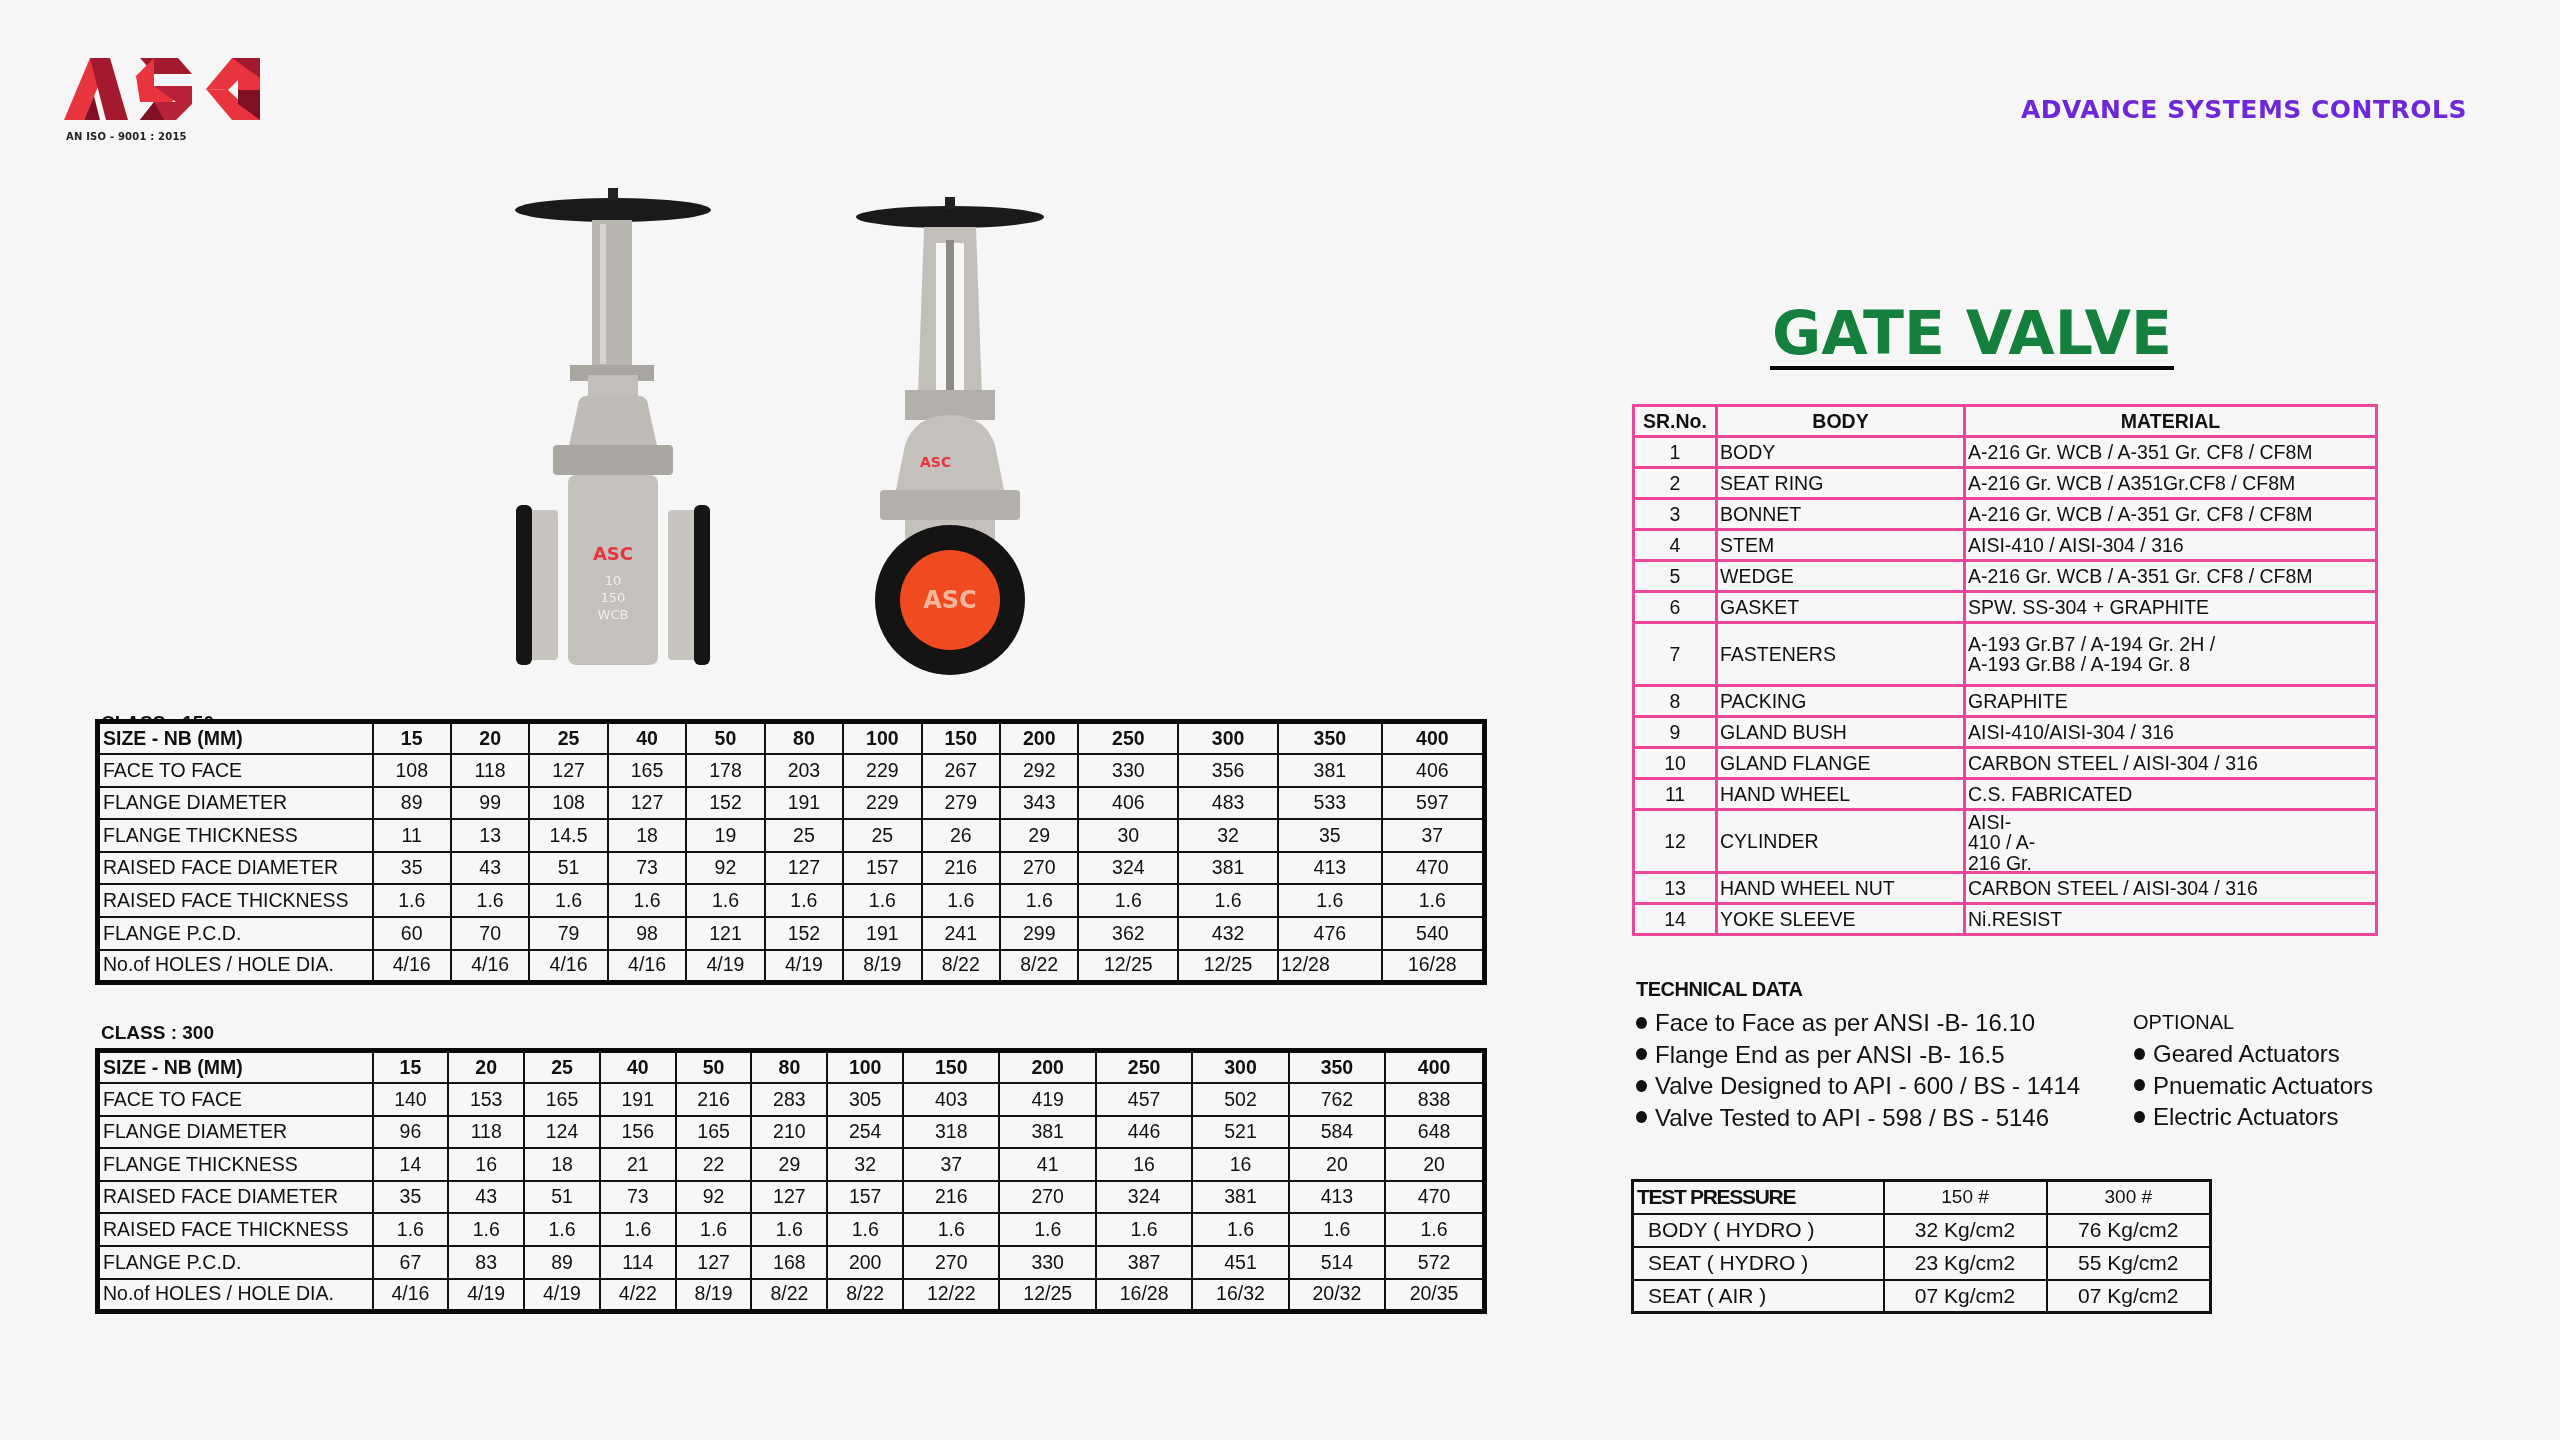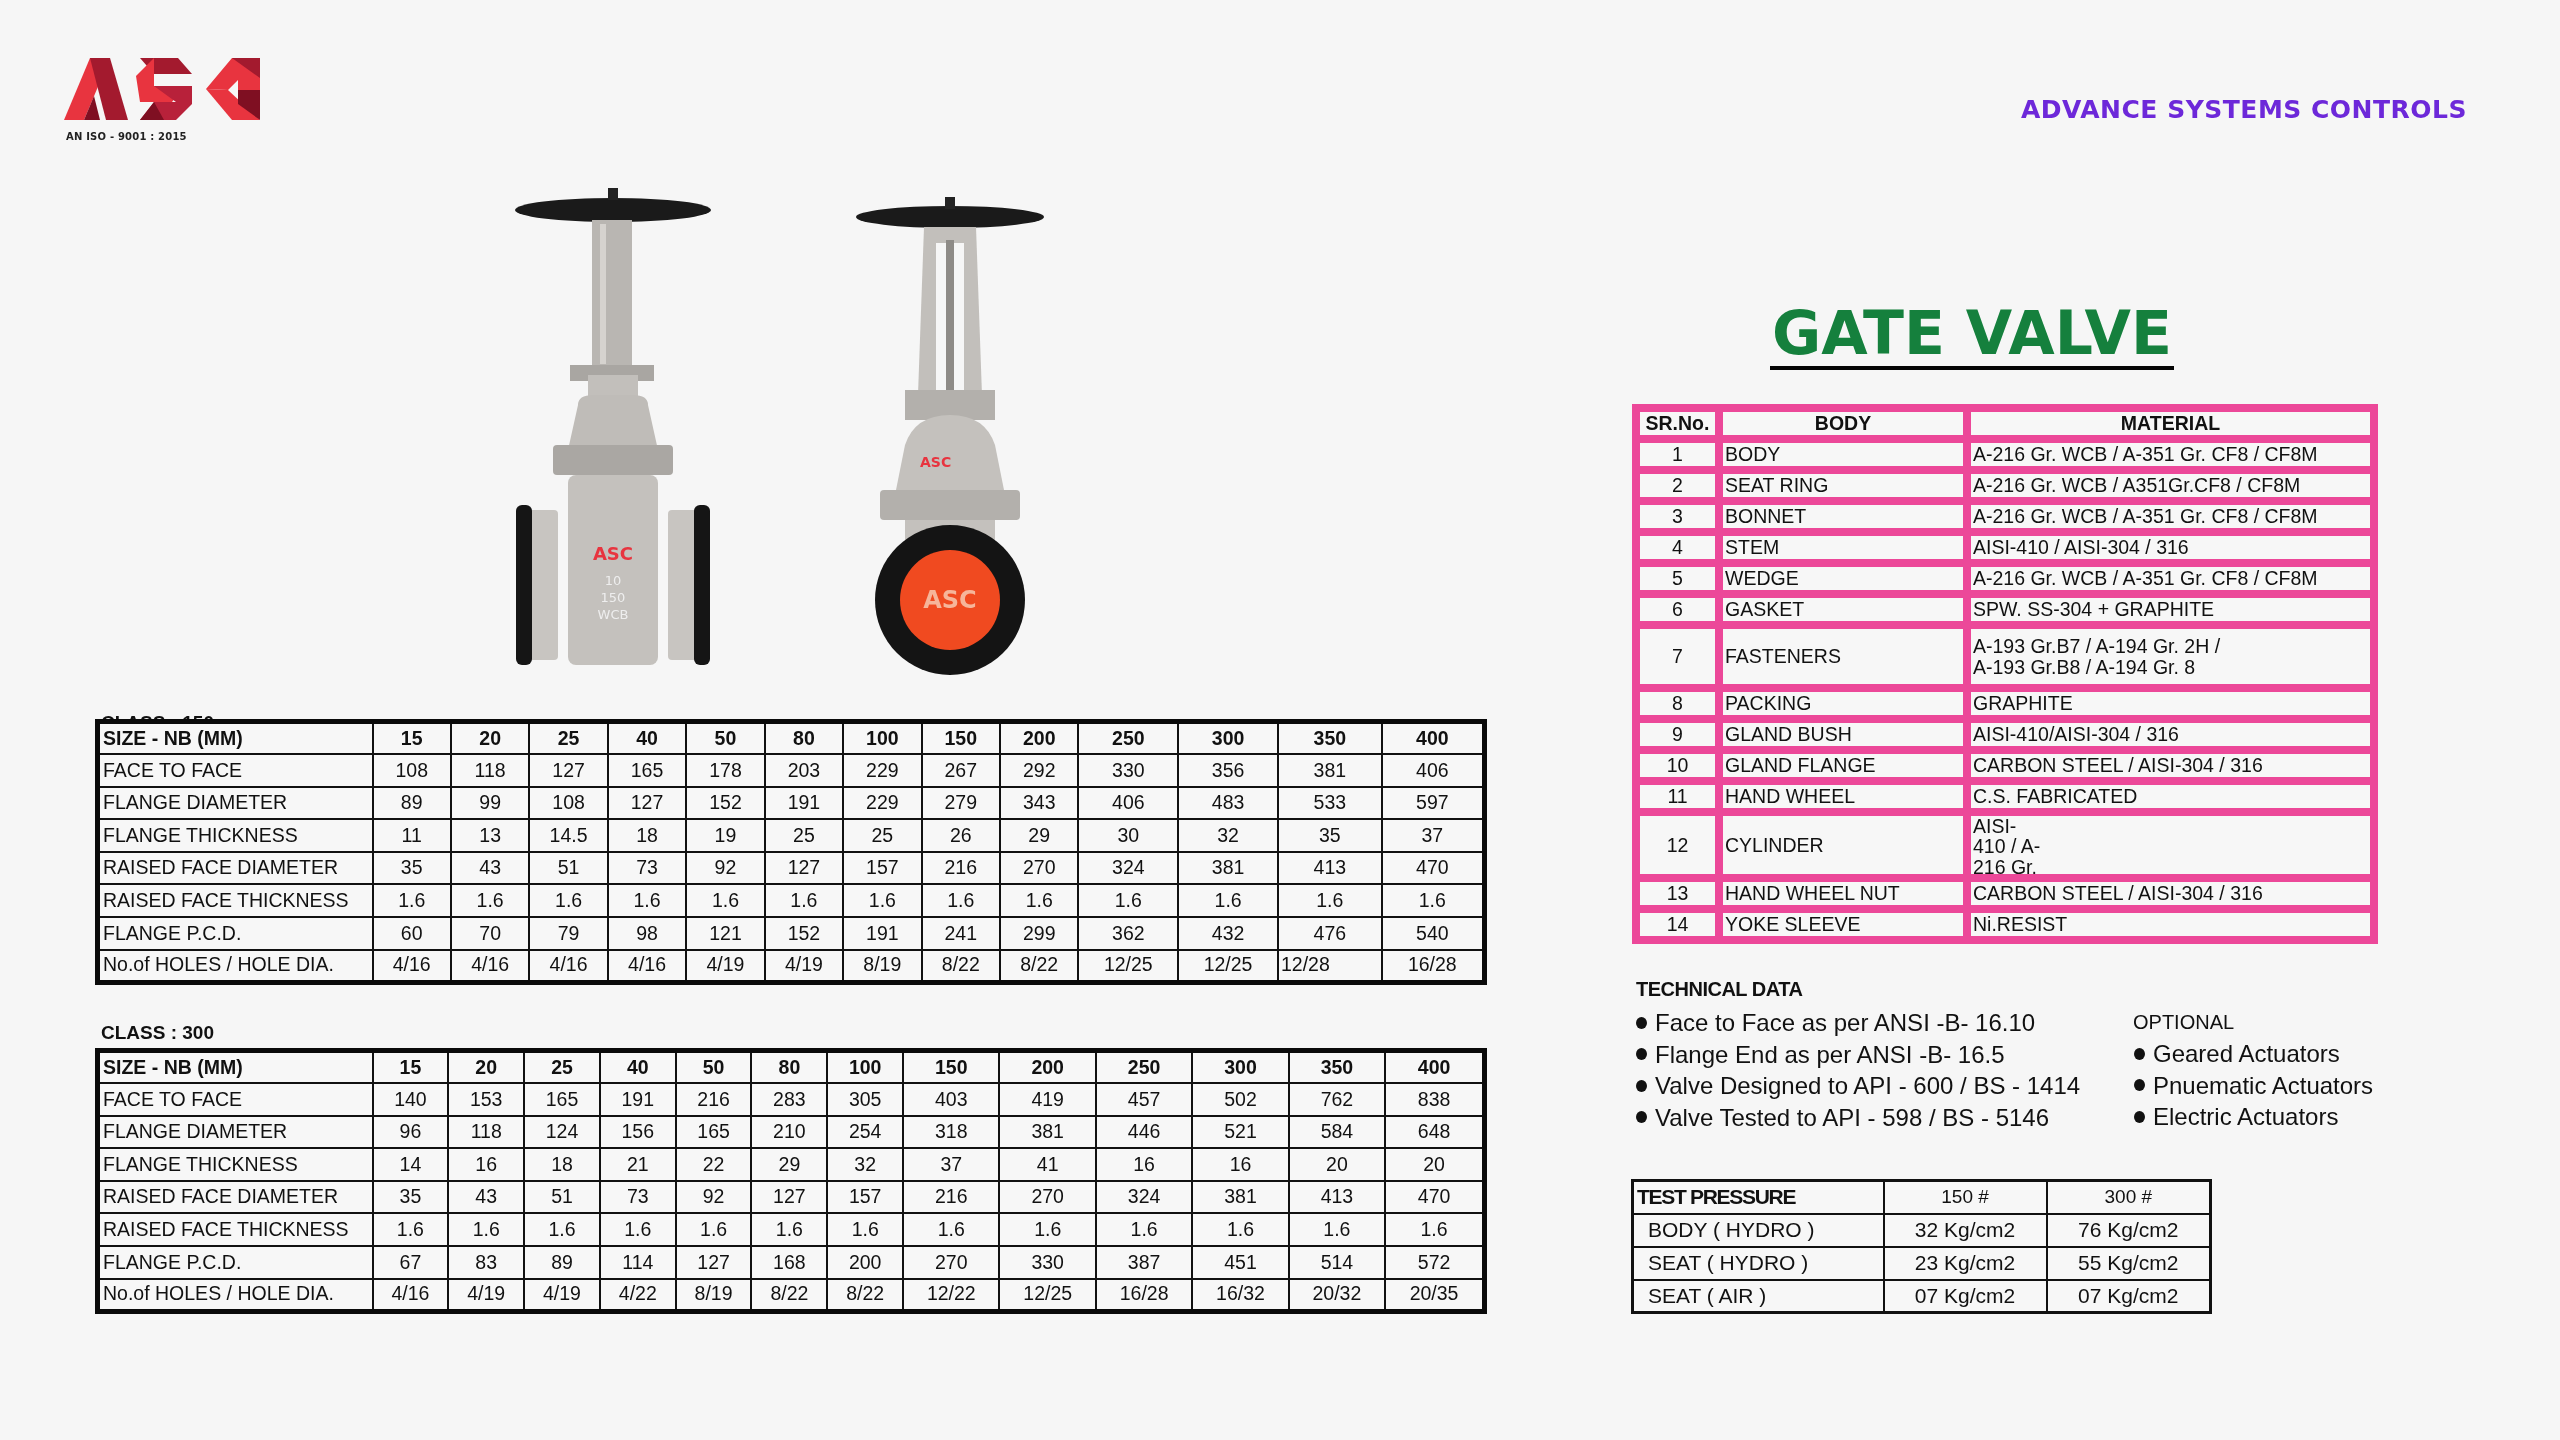--- a/index.html
+++ b/index.html
@@ -19,21 +19,21 @@
   .class-label { position: absolute; left: 101px; font-weight: bold; font-size: 19px; }
 
   table { border-collapse: collapse; position: absolute; }
   .dim { left: 95px; width: 1392px; border: 5px solid #0a0a0a; }
   .dim td { border: 2px solid #111; height: 32.6px; font-size: 19.5px; text-align: center; padding: 0; line-height: 1; background: #f7f7f7; }
   .dim td.lbl { text-align: left; padding-left: 3px; width: 275px; white-space: nowrap; }
   .dim tr.hdr td { font-weight: bold; }
   .dim td.tight { text-align: left; padding-left: 2px; }
 
   .parts { left: 1632px; top: 404px; width: 746px; border: 3px solid #111; }
-  .parts td, .parts th { border: 8px solid #ec4899; font-size: 19.5px; line-height: 1.05; height: 31px; padding: 0 2px; background: #f7f7f7; }
+  .parts td, .parts th { border: 3px solid #ec4899; font-size: 19.5px; line-height: 1.05; height: 31px; padding: 0 2px; background: #f7f7f7; }
   .parts th { font-weight: bold; text-align: center; }
   .parts td.sr { text-align: center; width: 83px; }
   .parts td.part { width: 248px; }
   .parts tr.tall td { height: 63px; }
   .clip { display: block; max-height: 58px; overflow: hidden; }
 
   .tech-title { position: absolute; left: 1636px; top: 978px; font-weight: bold; font-size: 20px; letter-spacing: -0.5px; }
   .tech-list { position: absolute; left: 1636px; top: 1007px; list-style: none; }
   .tech-list li, .opt-list li { font-size: 24px; height: 31.5px; line-height: 31.5px; display: flex; align-items: center; }
   .bullet { display: inline-block; width: 11px; height: 12px; border-radius: 50%; background: #111; margin-right: 8px; }

